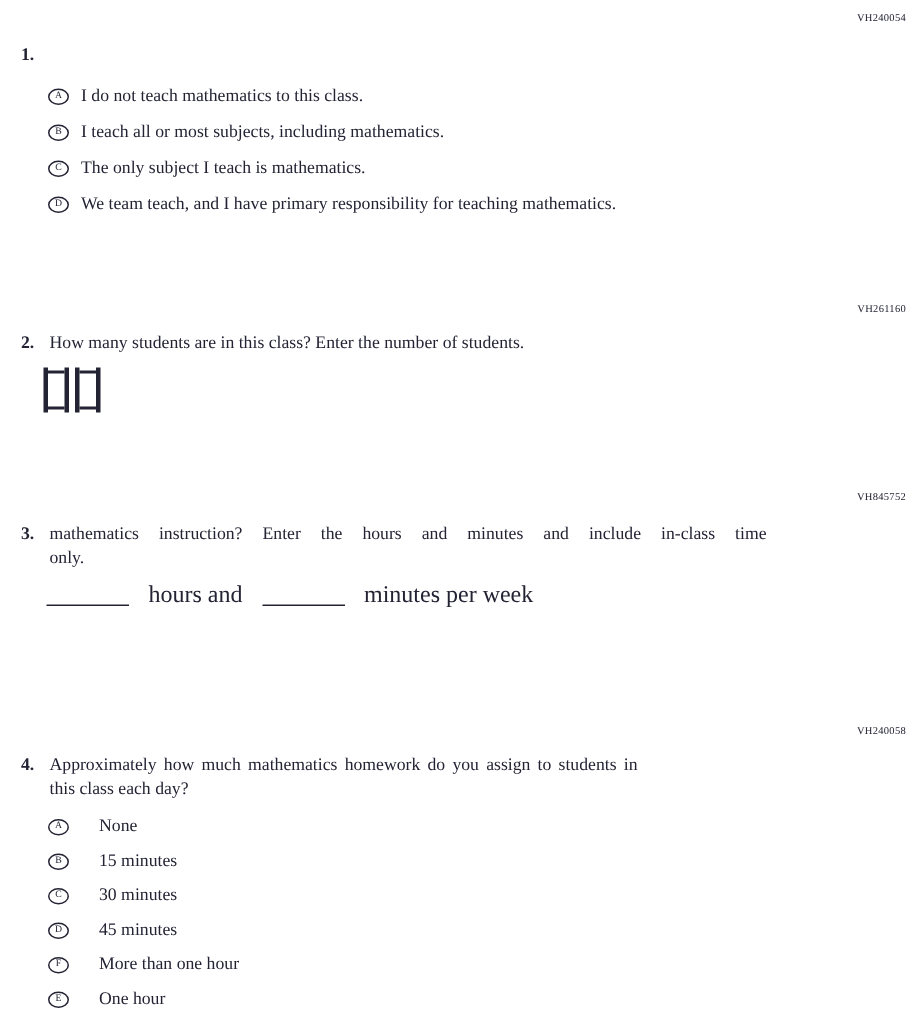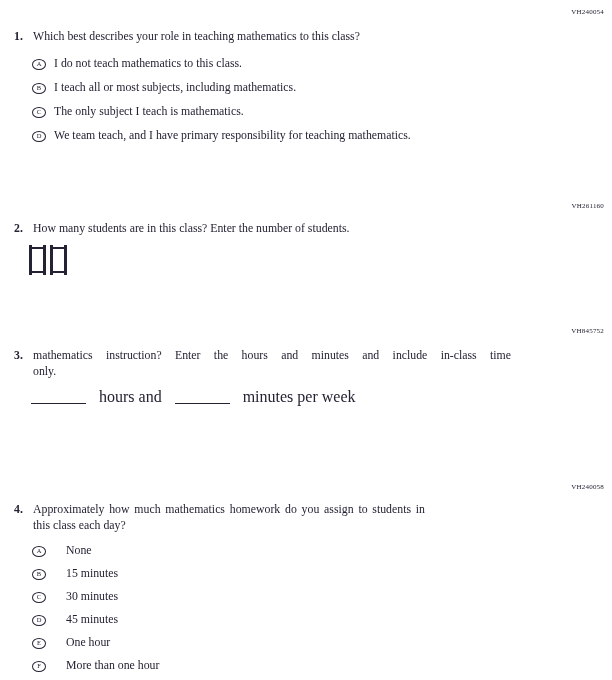--- a/index.html
+++ b/index.html
@@ -63,21 +63,20 @@
 <div class="page">
 
   <div class="code" style="top:8px">VH240054</div>
   <div class="code" style="top:202px">VH261160</div>
   <div class="code" style="top:327px">VH845752</div>
   <div class="code" style="top:483px">VH240058</div>
 
   <section class="q" style="top:29px">
     <div class="q-row">
       <span class="q-num">1.</span>
-      <span class="q-text">Which best describes your role in teaching mathematics to this class?</span>
     </div>
     <div class="options options-q1">
       <div class="opt opt-q1">
         <span class="bubble">
             <span class="blt">A</span>
           </span>
         <span class="lbl lbl-q1">I do not teach mathematics to this class.</span>
       </div>
       <div class="opt opt-q1">
         <span class="bubble">
@@ -155,26 +154,26 @@
         <span class="lbl lbl-q4">30 minutes</span>
       </div>
       <div class="opt opt-q4">
         <span class="bubble">
             <span class="blt">D</span>
           </span>
         <span class="lbl lbl-q4">45 minutes</span>
       </div>
       <div class="opt opt-q4">
         <span class="bubble">
+            <span class="blt">F</span>
+          </span>
+        <span class="lbl lbl-q4">More than one hour</span>
+      </div>
+      <div class="opt opt-q4">
+        <span class="bubble">
             <span class="blt">E</span>
           </span>
         <span class="lbl lbl-q4">One hour</span>
-      </div>
-      <div class="opt opt-q4">
-        <span class="bubble">
-            <span class="blt">F</span>
-          </span>
-        <span class="lbl lbl-q4">More than one hour</span>
       </div>
     </div>
   </section>
 
 </div>
 
 </body></html>

